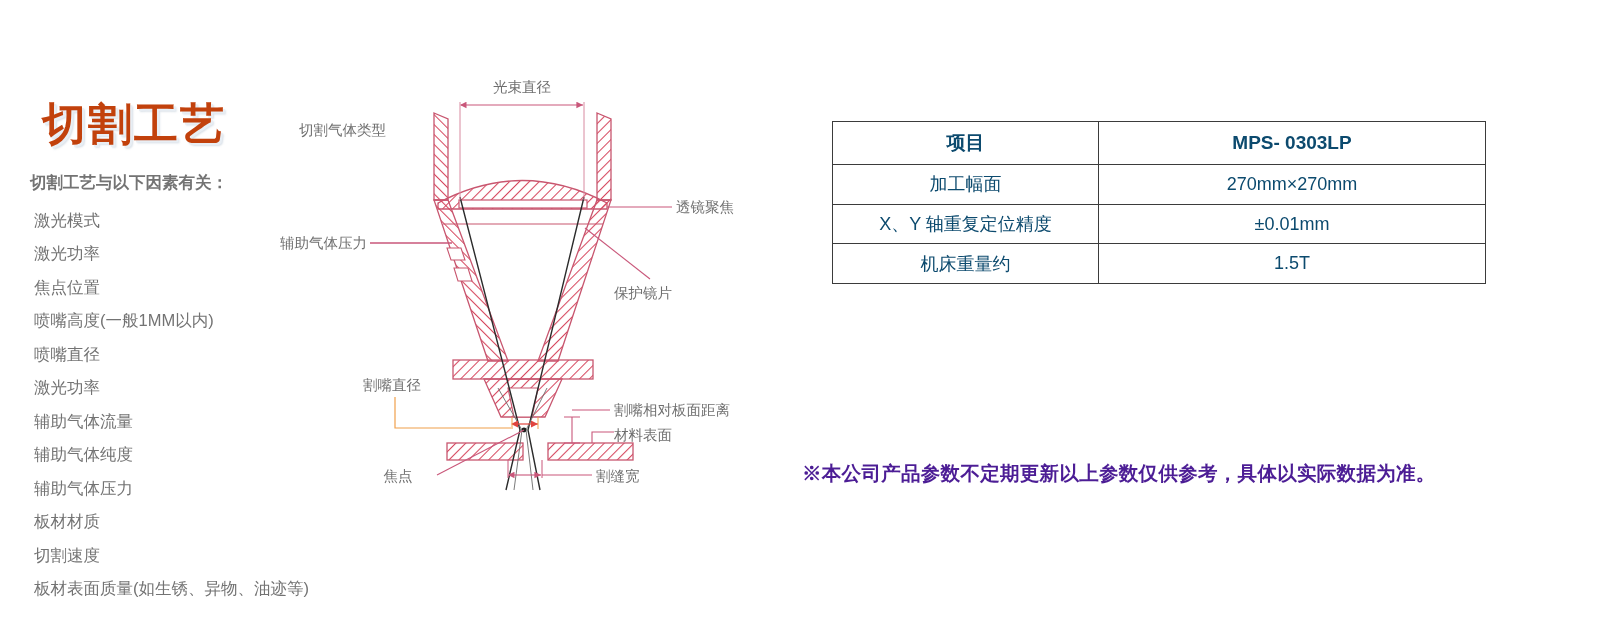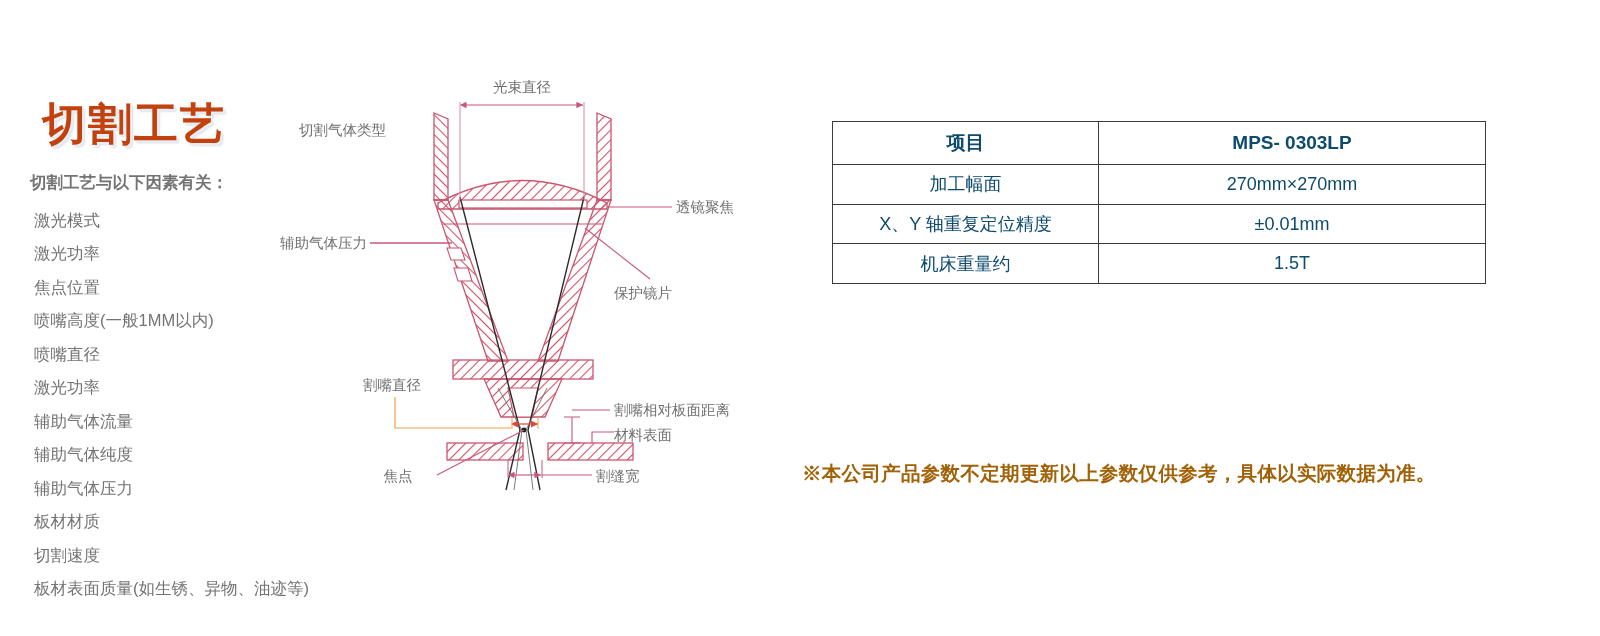--- a/index.html
+++ b/index.html
@@ -92,21 +92,21 @@
   table#spec-table col.c1 { width: 266px; }
   table#spec-table col.c2 { width: 387px; }
 
   
   #spec-note {
     position: absolute;
     left: 802px;
     top: 460px;
     font-size: 19.5px;
     font-weight: bold;
-    color: #a16207;
+    color: #4c1d95;
     letter-spacing: 0.3px;
     white-space: nowrap;
     font-family: Liberation Sans, sans-serif;
   }
 </style>
 </head>
 <body>
 
 <div id="left-column">
   <h1 id="page-title">切割工艺</h1>

